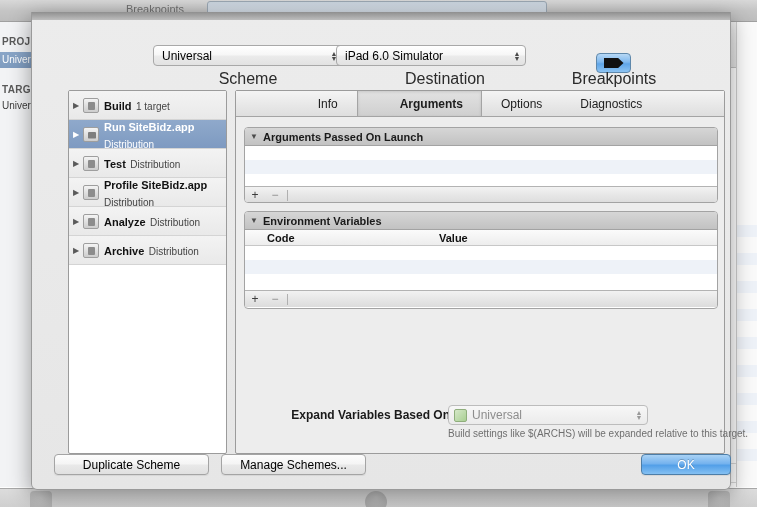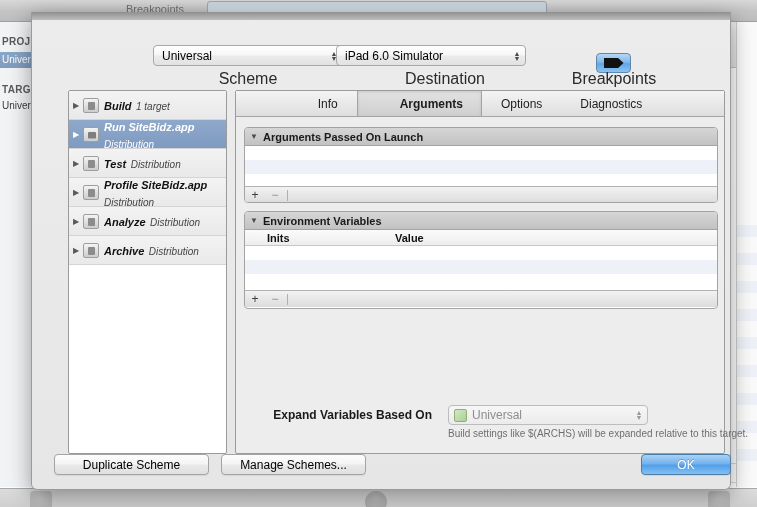--- a/index.html
+++ b/index.html
@@ -149,21 +149,21 @@
     position:relative;
   }
   .sl-icon::after {
     content:""; position:absolute; left:4px; top:3px; width:7px; height:8px;
     background:#8c8c8c; border-radius:1px;
   }
   .sl-icon.run::after {
     left:4px; top:4px; width:8px; height:7px; background:#7e7e7e;
     clip-path: polygon(0 0,100% 0,100% 100%,0 100%);
   }
-  .sl-text { flex:1; line-height:1.08; overflow:hidden;font-style:italic; }
+  .sl-text { flex:1; line-height:1.08; overflow:hidden; }
   .sl-title { font-size:11px; font-weight:bold; color:#111; white-space:nowrap; }
   .sl-sub   { font-size:10px; color:#444; white-space:nowrap; }
   .sl-row.sel .sl-title, .sl-row.sel .sl-sub { color:#ffffff; }
 
   
   .detail {
     position:absolute; left:196px; top:0; width:490px; height:364px;
     background:#ededed; border:1px solid #9b9b9b; border-radius:2px;
   }
   .tabbar {
@@ -195,41 +195,41 @@
     border-bottom:1px solid #a3a3a3;
     display:flex; align-items:center; font-size:11px; font-weight:bold; color:#1a1a1a;
   }
   .disclosure { width:18px; text-align:center; font-size:8px; color:#4c4c4c; }
   .col-head {
     height:16px; background: linear-gradient(to bottom,#fbfbfb,#ededed);
     border-bottom:1px solid #c7c7c7;
     display:flex; align-items:center; font-size:11px; font-weight:bold; color:#111;
   }
   .col-head .c1 { width:150px; padding-left:22px; }
-  .col-head .c2 { flex:1; }
+  .col-head .c2 { flex:1;margin-left:44px; }
   .table-body { background:#ffffff; }
   .trow { height:14px; }
   .trow.alt { background:#eef2f8; }
   .group-foot {
     height:17px; background: linear-gradient(to bottom,#f2f2f2,#dcdcdc);
     border-top:1px solid #b3b3b3;
     display:flex; align-items:center;
   }
   .gf-btn {
     width:20px; height:16px; font-size:12px; color:#3c3c3c;
     display:flex; align-items:center; justify-content:center;
   }
   .gf-btn.minus { color:#8e8e8e; }
   .gf-sep { width:1px; height:11px; background:#b0b0b0; margin:0 2px; }
 
   .expand-row {
     position:absolute; left:0; top:312px; width:100%; height:46px;
   }
   .expand-label {
-    position:absolute; right:292px; top:5px; font-size:12px; font-weight:bold; color:#1a1a1a;
+    position:absolute; right:274px; top:5px; font-size:12px; font-weight:bold; color:#1a1a1a;
     white-space:nowrap;
   }
   .expand-popup {
     position:absolute; left:212px; top:2px; width:200px; height:20px;
     background: linear-gradient(to bottom,#f7f7f7,#ebebeb);
     border:1px solid #bcbcbc; border-radius:4px;
     display:flex; align-items:center; font-size:12px; color:#8d8d8d;
   }
   .mini-target {
     width:13px; height:13px; margin-left:5px; margin-right:5px;
@@ -421,21 +421,21 @@
           <span class="gf-sep"></span>
         </div>
       </div>
 
       <div class="group" style="top:120px; height:98px;">
         <div class="group-head">
           <span class="disclosure">▼</span>
           <span>Environment Variables</span>
         </div>
         <div class="col-head">
-          <span class="c1">Inits</span>
+          <span class="c1">Code</span>
           <span class="c2">Value</span>
         </div>
         <div class="table-body" style="height:44px;">
           <div class="trow"></div>
           <div class="trow alt"></div>
           <div class="trow"></div>
         </div>
         <div class="group-foot">
           <span class="gf-btn">+</span>
           <span class="gf-btn minus">−</span>

